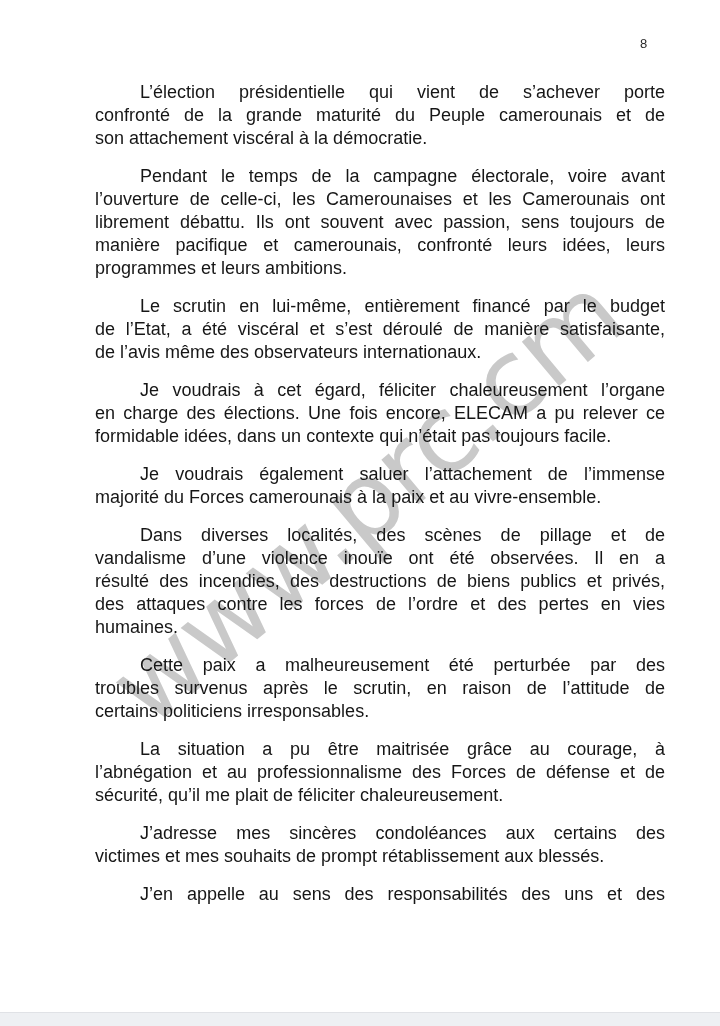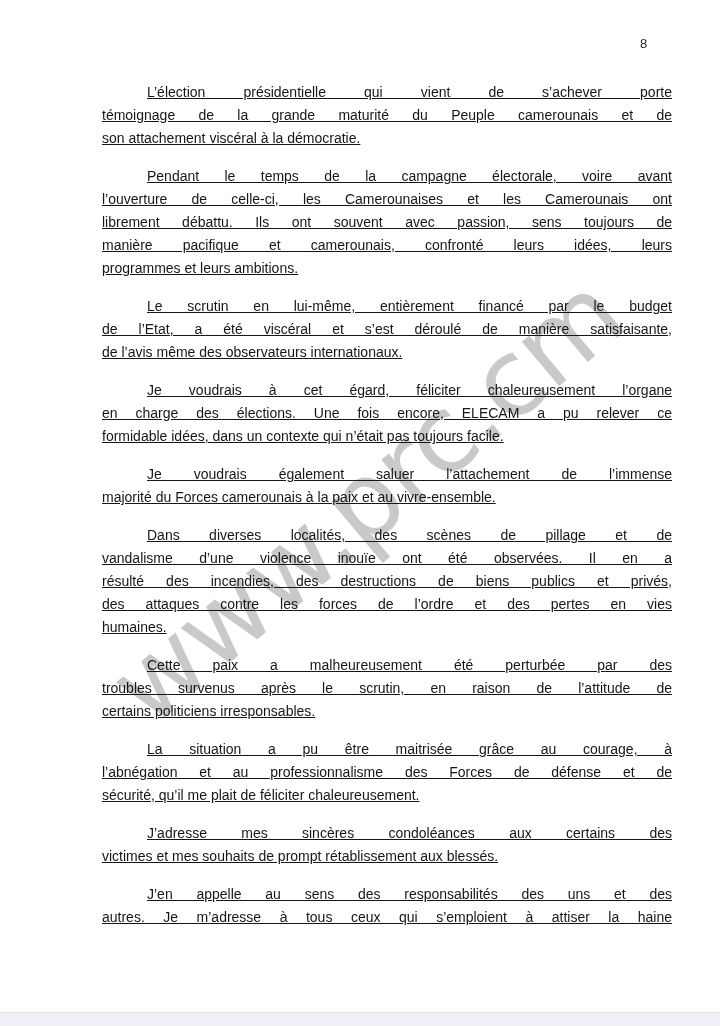--- a/index.html
+++ b/index.html
@@ -29,25 +29,24 @@
     display: block;
     white-space: nowrap;
     transform: rotate(-40deg);
     font-size: 106px;
     font-weight: 400;
     color: #c9c9c9;
     font-family: "DejaVu Sans", sans-serif;
     letter-spacing: -2px;
   }
   .content {
-    position: absolute; left: 102px; top: 81px; width: 570px;
+    position: absolute; left: 95px; top: 81px; width: 570px;
     z-index: 2;
-    font-size: 14px;
+    font-size: 18px;
     line-height: 23px;
-    text-decoration: underline;
   }
   .para { margin: 0 0 15px 0; }
   .para:last-child { margin-bottom: 12px; }
   .para .line:first-child { text-indent: 45px; }
   .line {
     text-align: justify;
     text-align-last: justify;
     height: 23px;
     overflow: visible;
     white-space: normal;
@@ -70,21 +69,21 @@
 <div class="page">
   <div class="page-number">8</div>
 
   <div class="watermark">
     <span>www.prc.cm</span>
   </div>
 
   <div class="content">
       <div class="para">
         <div class="line">L’élection présidentielle qui vient de s’achever porte</div>
-        <div class="line">témoignage de la grande maturité du Peuple camerounais et de</div>
+        <div class="line">confronté de la grande maturité du Peuple camerounais et de</div>
         <div class="line last">son attachement viscéral à la démocratie.</div>
       </div>
       <div class="para">
         <div class="line">Pendant le temps de la campagne électorale, voire avant</div>
         <div class="line">l’ouverture de celle-ci, les Camerounaises et les Camerounais ont</div>
         <div class="line">librement débattu. Ils ont souvent avec passion, sens toujours de</div>
         <div class="line">manière pacifique et camerounais, confronté leurs idées, leurs</div>
         <div class="line last">programmes et leurs ambitions.</div>
       </div>
       <div class="para">
@@ -117,18 +116,17 @@
         <div class="line">La situation a pu être maitrisée grâce au courage, à</div>
         <div class="line">l’abnégation et au professionnalisme des Forces de défense et de</div>
         <div class="line last">sécurité, qu’il me plait de féliciter chaleureusement.</div>
       </div>
       <div class="para">
         <div class="line">J’adresse mes sincères condoléances aux certains des</div>
         <div class="line last">victimes et mes souhaits de prompt rétablissement aux blessés.</div>
       </div>
       <div class="para">
         <div class="line">J’en appelle au sens des responsabilités des uns et des</div>
-        <div class="line">autres. Je m’adresse à tous ceux qui s’emploient à attiser la haine</div>
       </div>
     </div>
 
   <div class="page-gap"></div>
 </div>
 
 </body></html>

